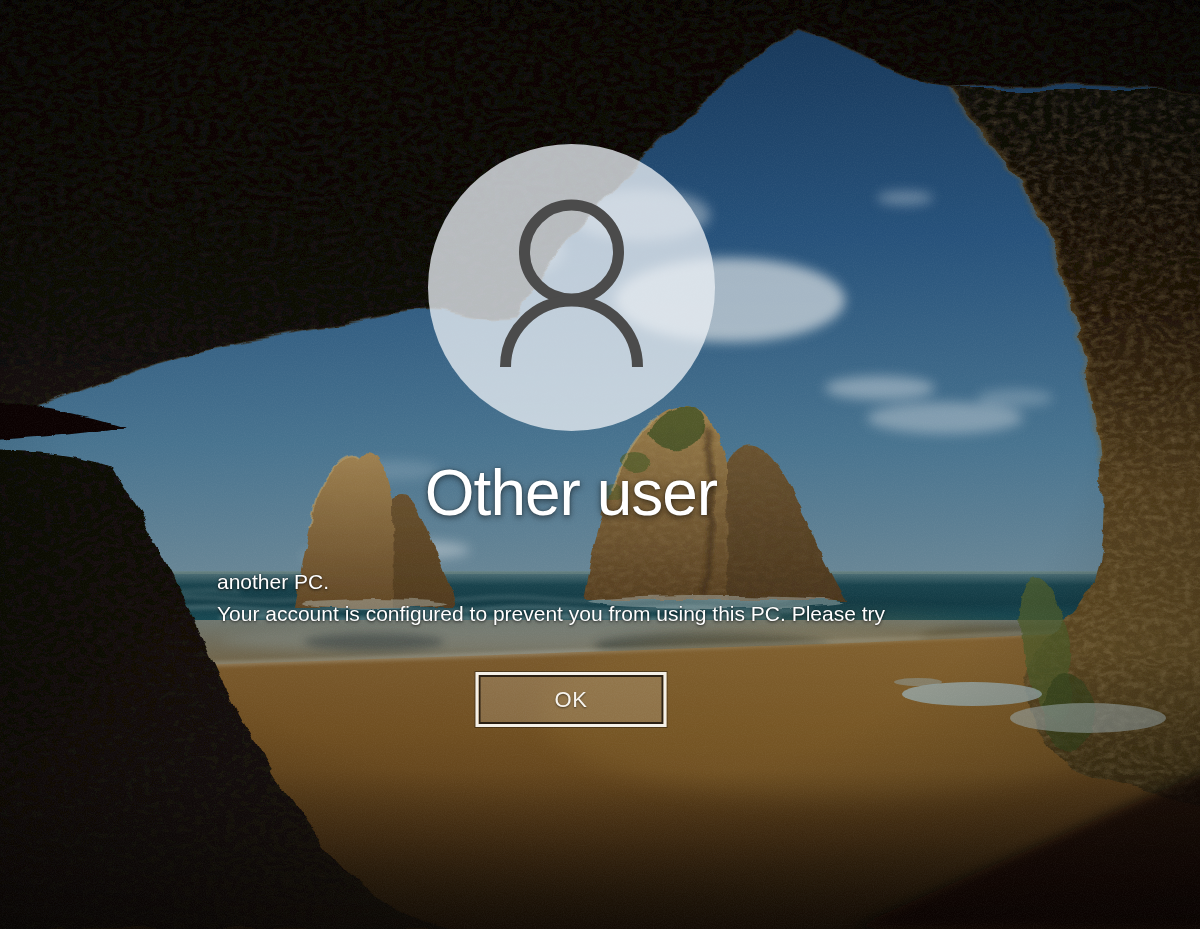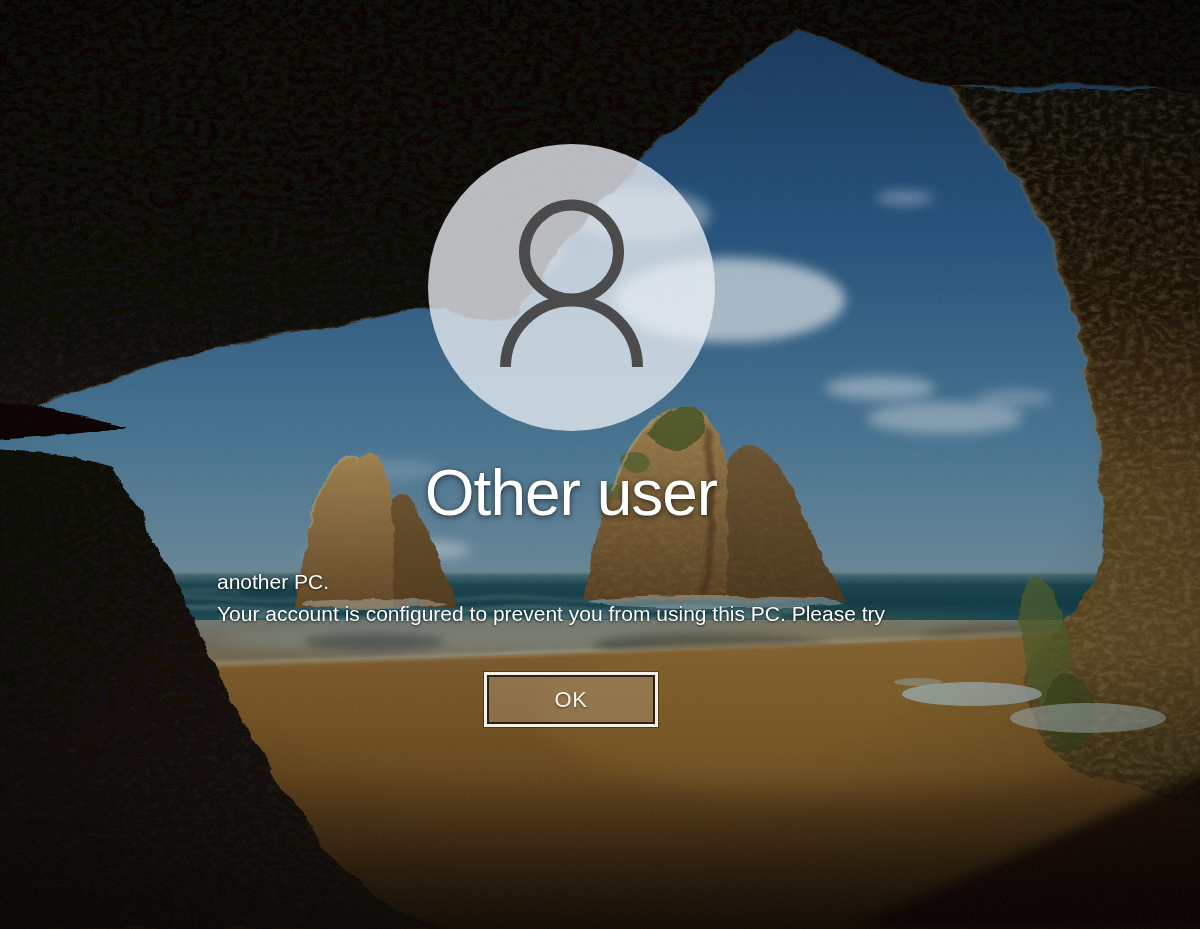--- a/index.html
+++ b/index.html
@@ -10,21 +10,21 @@
   .signin-col{position:absolute;left:211px;top:4px;width:720px;height:100%;}
   .avatar{position:absolute;top:140px;left:50%;margin-left:-143.5px;width:287px;height:287px;border-radius:50%;
           background:rgba(233,238,243,0.78);display:flex;align-items:center;justify-content:center;}
   .avatar svg{display:block;}
   .title{position:absolute;top:452px;left:0;width:100%;margin:0;text-align:center;
          font-size:64px;font-weight:300;letter-spacing:-1px;color:#ffffff;
          text-shadow:0 2px 6px rgba(0,0,0,0.55),0 0 2px rgba(0,0,0,0.35);}
   .msg{position:absolute;top:562px;left:6px;width:100%;color:#ffffff;font-size:21px;line-height:32px;
        text-shadow:0 1px 3px rgba(0,0,0,0.7),0 0 1px rgba(0,0,0,0.5);}
   .msg div{white-space:nowrap;}
-  .ok{position:absolute;top:668px;left:50%;transform:translateX(-50%);width:174px;height:55px;
+  .ok{position:absolute;top:668px;left:50%;transform:translateX(-50%);width:191px;height:55px;
       background:rgba(243,238,228,0.18);
       border:3px solid #f4f0e8;
       box-shadow:inset 0 0 0 2px rgba(25,18,10,0.85),0 0 0 1px rgba(0,0,0,0.35);
       color:#f7f4ee;font-size:22px;letter-spacing:0.5px;font-family:inherit;cursor:pointer;
       text-shadow:0 1px 2px rgba(0,0,0,0.5);padding:12px;}
 </style>
 </head>
 <body>
 
 <div class="screen">

